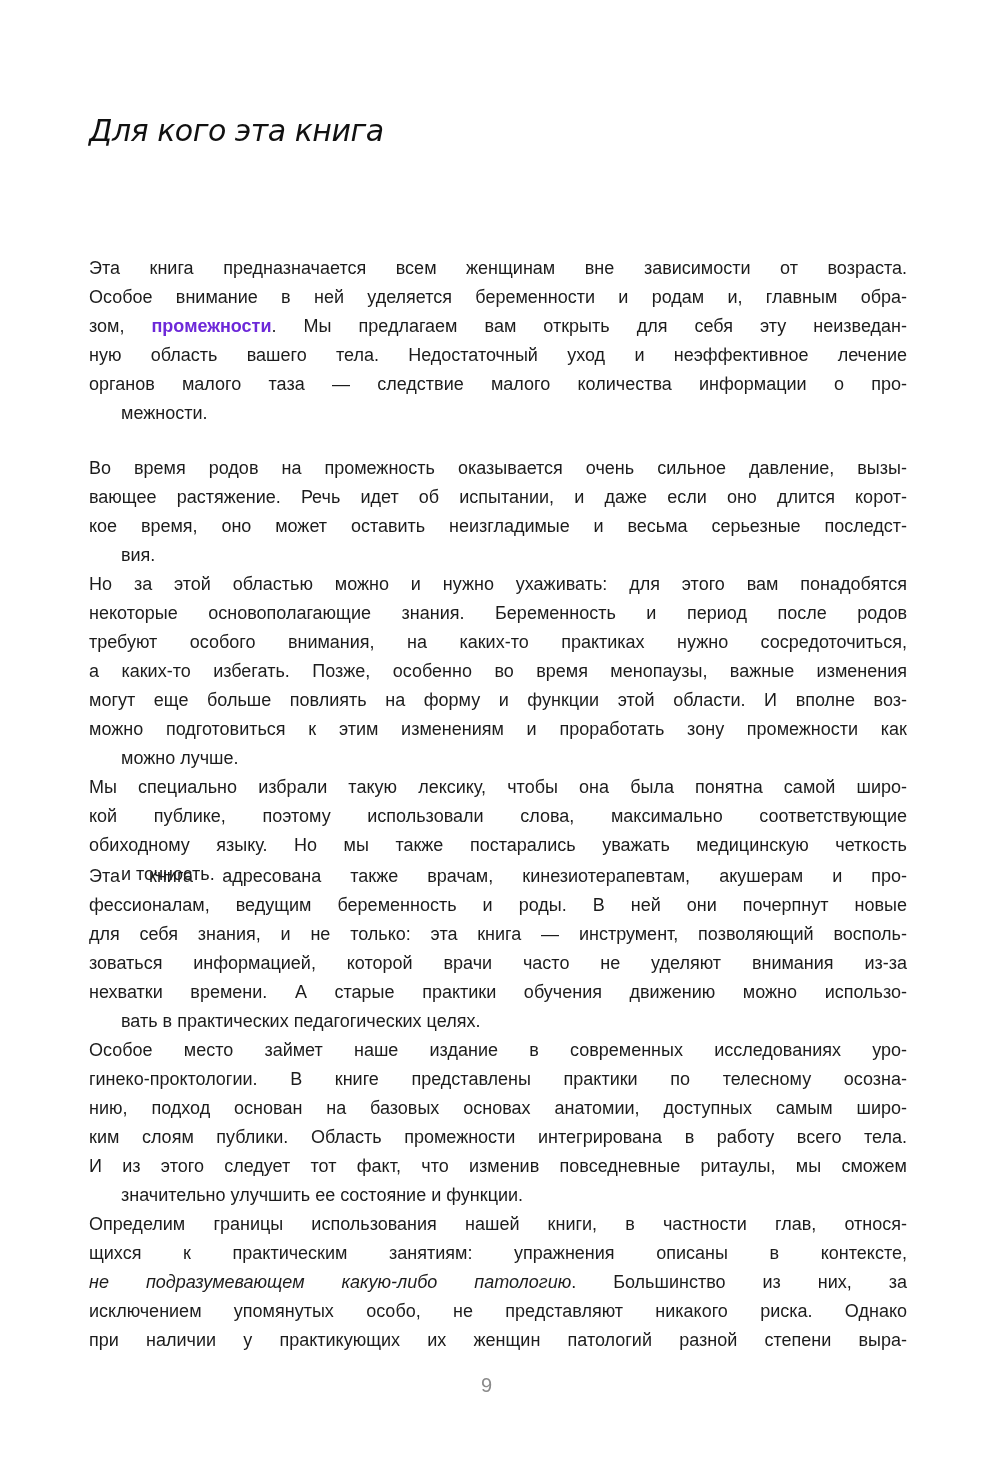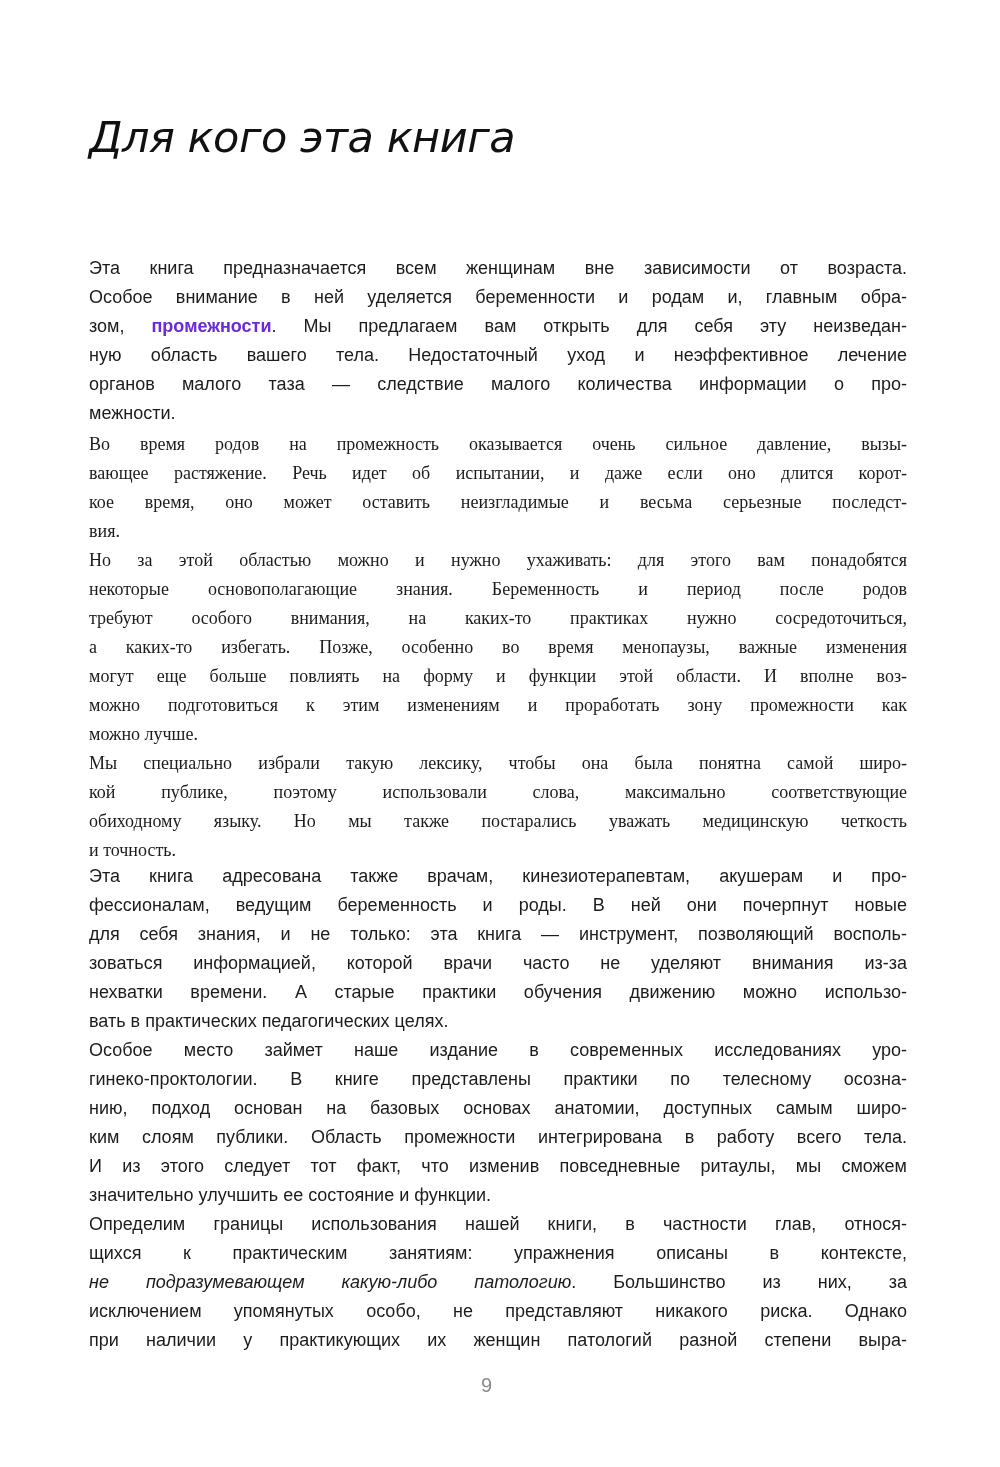--- a/index.html
+++ b/index.html
@@ -16,21 +16,21 @@
       color: #1a1a1a;
     }
     .page-title {
       position: absolute;
       left: 89px;
       top: 116px;
       margin: 0;
       font-family: "DejaVu Sans", "Liberation Sans", sans-serif;
       font-style: italic;
       font-weight: normal;
-      font-size: 43px;
+      font-size: 30px;
       letter-spacing: -0.5px;
       color: #111111;
       line-height: 1;
     }
     .text-block {
       position: absolute;
       left: 89px;
       width: 818px;
     }
     .line {
@@ -38,20 +38,21 @@
       height: 29px;
       line-height: 29px;
       font-size: 18px;
       white-space: nowrap;
       text-align: justify;
       text-align-last: justify;
       color: #1c1c1c;
     }
     .line.last {
       text-align-last: left;
+      margin-left: 32px;
     }
     .line b { font-weight: bold; color: #6d28d9; }
     .line i { font-style: italic; }
     .page-number {
       position: absolute;
       left: 0;
       width: 973px;
       top: 1374px;
       text-align: center;
       font-size: 20px;
@@ -65,21 +66,21 @@
 
 <div class="text-block" style="top:254px;">
   <span class="line">Эта книга предназначается всем женщинам вне зависимости от возраста.</span>
   <span class="line">Особое внимание в ней уделяется беременности и родам и, главным обра-</span>
   <span class="line"><span>зом, </span><b>промежности</b><span>. Мы предлагаем вам открыть для себя эту неизведан-</span></span>
   <span class="line">ную область вашего тела. Недостаточный уход и неэффективное лечение</span>
   <span class="line">органов малого таза — следствие малого количества информации о про-</span>
   <span class="line last">межности.</span>
 </div>
 
-<div class="text-block" style="top:430px;font-family:Liberation Serif, serif;">
+<div class="text-block" style="top:454px;">
   <span class="line">Во время родов на промежность оказывается очень сильное давление, вызы-</span>
   <span class="line">вающее растяжение. Речь идет об испытании, и даже если оно длится корот-</span>
   <span class="line">кое время, оно может оставить неизгладимые и весьма серьезные последст-</span>
   <span class="line last">вия.</span>
   <span class="line">Но за этой областью можно и нужно ухаживать: для этого вам понадобятся</span>
   <span class="line">некоторые основополагающие знания. Беременность и период после родов</span>
   <span class="line">требуют особого внимания, на каких-то практиках нужно сосредоточиться,</span>
   <span class="line">а каких-то избегать. Позже, особенно во время менопаузы, важные изменения</span>
   <span class="line">могут еще больше повлиять на форму и функции этой области. И вполне воз-</span>
   <span class="line">можно подготовиться к этим изменениям и проработать зону промежности как</span>

